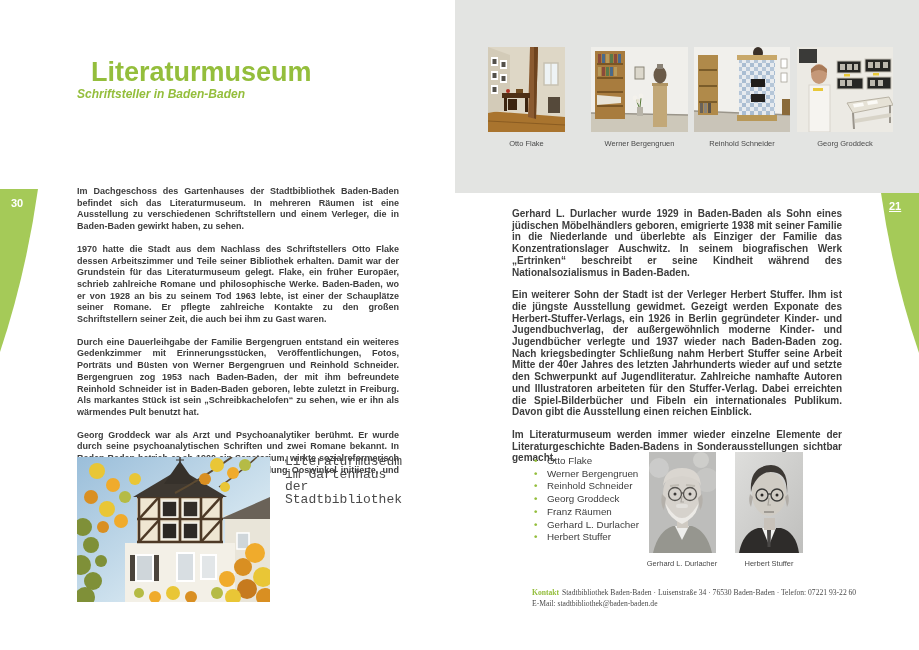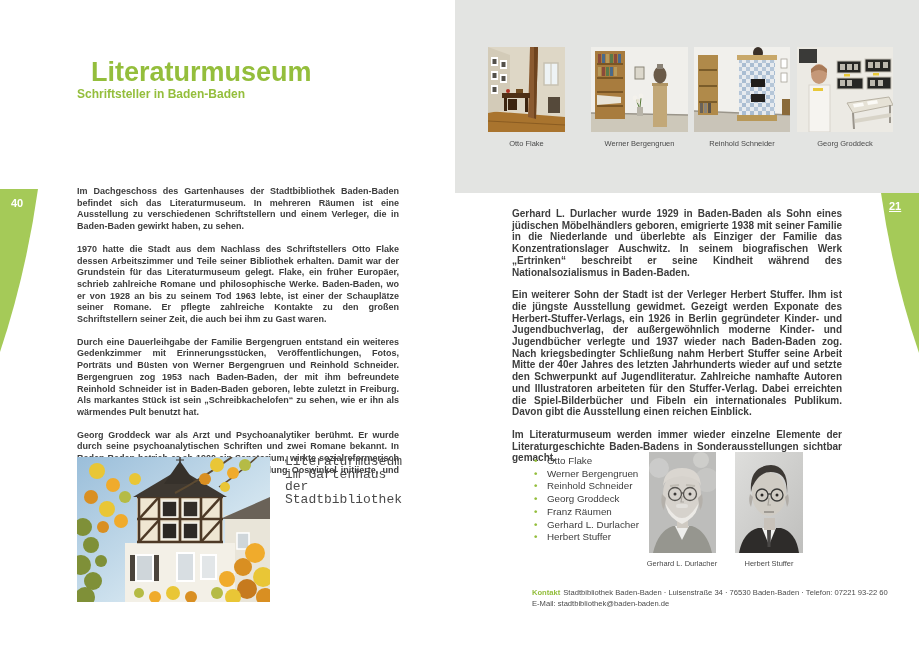--- a/index.html
+++ b/index.html
@@ -39,35 +39,35 @@
   .writers li{position:relative;padding-left:13px;}
   .writers li .dot{position:absolute;left:0;top:0;color:#94be3c;font-weight:bold;}
   
   .portrait{position:absolute;top:452px;}
   .portrait svg{display:block;}
   .p1{left:649px;width:67px;height:101px;}
   .p2{left:735px;width:68px;height:101px;}
   .pcap{position:absolute;top:559px;text-align:center;font-size:7.5px;color:#4a4a4a;}
   .pcap1{left:632px;width:100px;} .pcap2{left:719px;width:100px;}
   
-  .contact{position:absolute;left:532px;top:587px;width:360px;font-size:7.6px;line-height:11px;color:#4a4a4a;}
+  .contact{position:absolute;left:532px;top:587px;width:360px;font-size:7.6px;line-height:11px;color:#4a4a4a;font-family:Liberation Serif, serif;}
   .contact .klabel{color:#94be3c;font-weight:bold;margin-right:3px;}
 </style>
 </head>
 <body>
 
 <div id="spread">
 
   <svg class="wedge-left" viewBox="0 0 40 165" preserveAspectRatio="none">
     <path d="M0 0 L38 0 Q26 85 0 163 Z" fill="#a5ca58"></path>
   </svg>
-  <div class="pagenum left">40</div>
+  <div class="pagenum left">30</div>
 
   <h1 class="title" style="margin:15px;">Literaturmuseum</h1>
-  <h2 class="subtitle" style="margin:0;">Schriftsteller in Baden-Baden</h2>
+  <h2 class="subtitle" style="margin:0;font-style:italic;">Schriftsteller in Baden-Baden</h2>
 
   <div class="left-text">
     <p><span>Im Dachgeschoss des Gartenhauses der Stadtbibliothek Baden-Baden befindet sich das Literaturmuseum. In mehreren Räumen ist eine Ausstellung zu verschiedenen Schriftstellern und einem Verleger, die in Baden-Baden gewirkt haben, zu sehen.</span></p>
     <p><span>1970 hatte die Stadt aus dem Nachlass des Schriftstellers </span><span class="b">Otto Flake</span><span> dessen Arbeitszimmer und Teile seiner Bibliothek erhalten. Damit war der Grundstein für das Literaturmuseum gelegt. Flake, ein früher Europäer, schrieb zahlreiche Romane und philosophische Werke. Baden-Baden, wo er von 1928 an bis zu seinem Tod 1963 lebte, ist einer der Schauplätze seiner Romane. Er pflegte zahlreiche Kontakte zu den großen Schriftstellern seiner Zeit, die auch bei ihm zu Gast waren.</span></p>
     <p><span>Durch eine Dauerleihgabe der Familie Bergengruen entstand ein weiteres Gedenkzimmer mit Erinnerungsstücken, Veröffentlichungen, Fotos, Porträts und Büsten von </span><span class="b">Werner Bergengruen</span><span> und </span><span class="b">Reinhold Schneider</span><span>. Bergengruen zog 1953 nach Baden-Baden, der mit ihm befreundete Reinhold Schneider ist in Baden-Baden geboren, lebte zuletzt in Freiburg. Als markantes Stück ist sein „Schreibkachelofen“ zu sehen, wie er ihn als wärmendes Pult benutzt hat.</span></p>
     <p><span class="b">Georg Groddeck</span><span> war als Arzt und Psychoanalytiker berühmt. Er wurde durch seine psychoanalytischen Schriften und zwei Romane bekannt. In Baden-Baden betrieb er ab 1900 ein Sanatorium, wirkte sozialreformerisch im Konsumverein, der die Gartenstadt-Siedlung Ooswinkel initiierte, und hielt zahlreiche Vorträge.</span></p>
   </div>
 
   <figure class="house-fig" style="margin:0;" title="Gartenhaus der Stadtbibliothek: Fachwerkhaus mit Turm und Herbstlaub">
     <svg viewBox="0 0 193 145" preserveAspectRatio="none">

